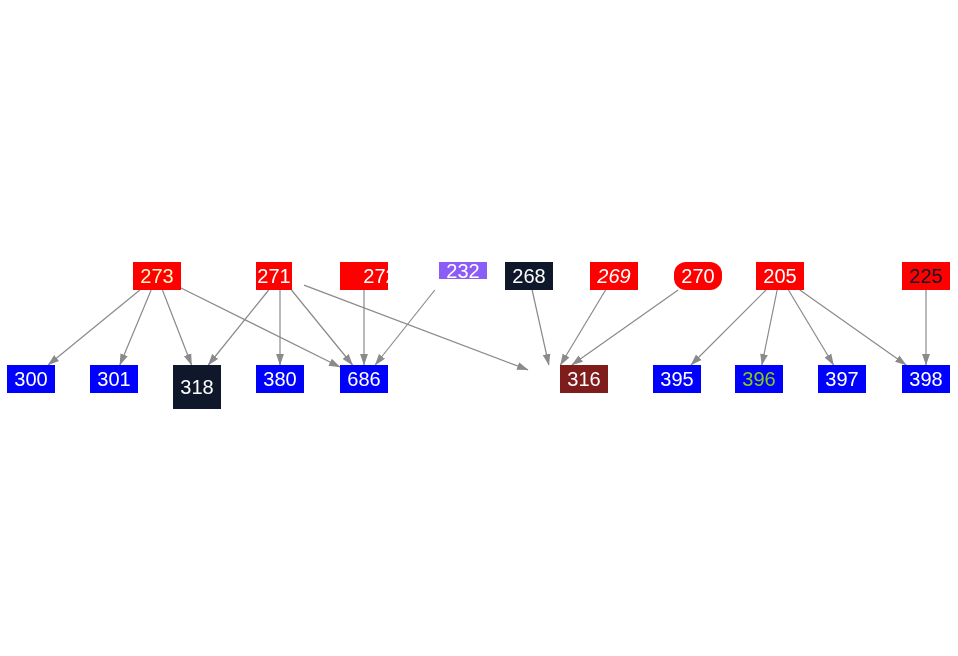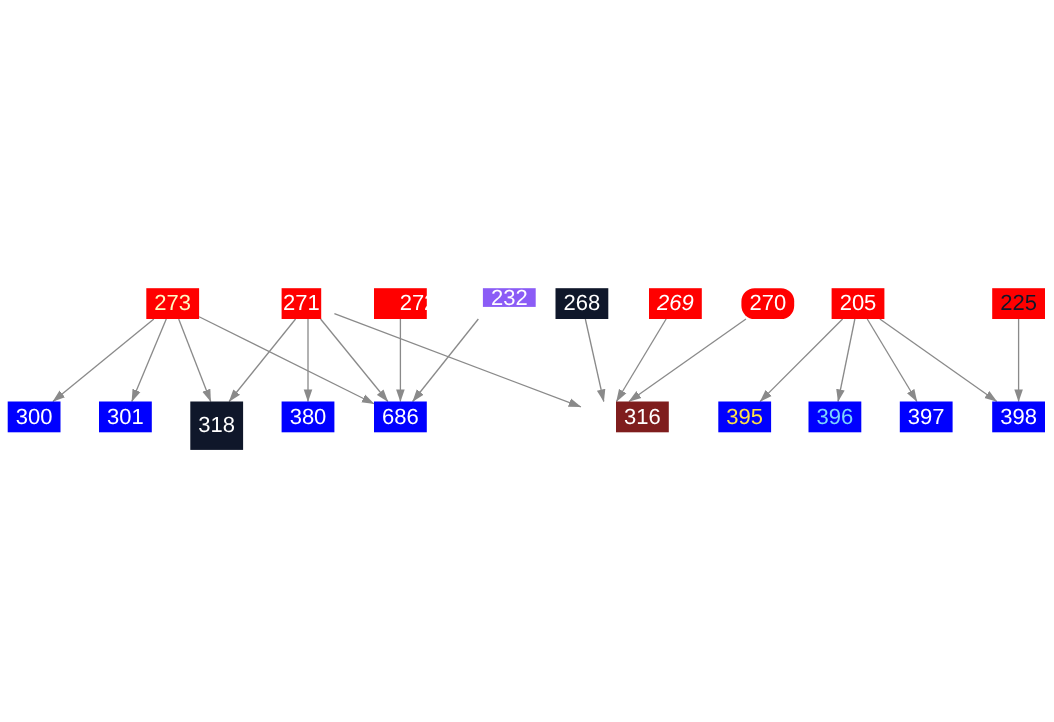--- a/index.html
+++ b/index.html
@@ -108,24 +108,24 @@
       <div class="node" style="left: 256px; top: 365px; width: 48px; height: 28px; background: rgb(0, 0, 255);">
         <span class="label" style="color: rgb(255, 255, 255);">380</span>
       </div>
       <div class="node" style="left: 340px; top: 365px; width: 48px; height: 28px; background: rgb(0, 0, 255);">
         <span class="label" style="color: rgb(255, 255, 255);">686</span>
       </div>
       <div class="node" style="left: 528px; top: 365px; width: 48px; height: 28px; background: #7f1d1d; margin-left: 32px;">
         <span class="label" style="color: rgb(255, 255, 255);">316</span>
       </div>
       <div class="node" style="left: 653px; top: 365px; width: 48px; height: 28px; background: rgb(0, 0, 255);">
-        <span class="label" style="color: #fde047; text-align: right;">395</span>
+        <span class="label" style="color: #ffffff; text-align: right;">395</span>
       </div>
       <div class="node" style="left: 735px; top: 365px; width: 48px; height: 28px; background: rgb(0, 0, 255);">
-        <span class="label" style="color: #7dd3fc;">396</span>
+        <span class="label" style="color: #84cc16;">396</span>
       </div>
       <div class="node" style="left: 818px; top: 365px; width: 48px; height: 28px; background: rgb(0, 0, 255); text-align: right;">
         <span class="label" style="color: rgb(255, 255, 255);">397</span>
       </div>
       <div class="node" style="left: 902px; top: 365px; width: 48px; height: 28px; background: rgb(0, 0, 255);">
         <span class="label" style="color: rgb(255, 255, 255);">398</span>
       </div>
     </div>
 </div>
 

